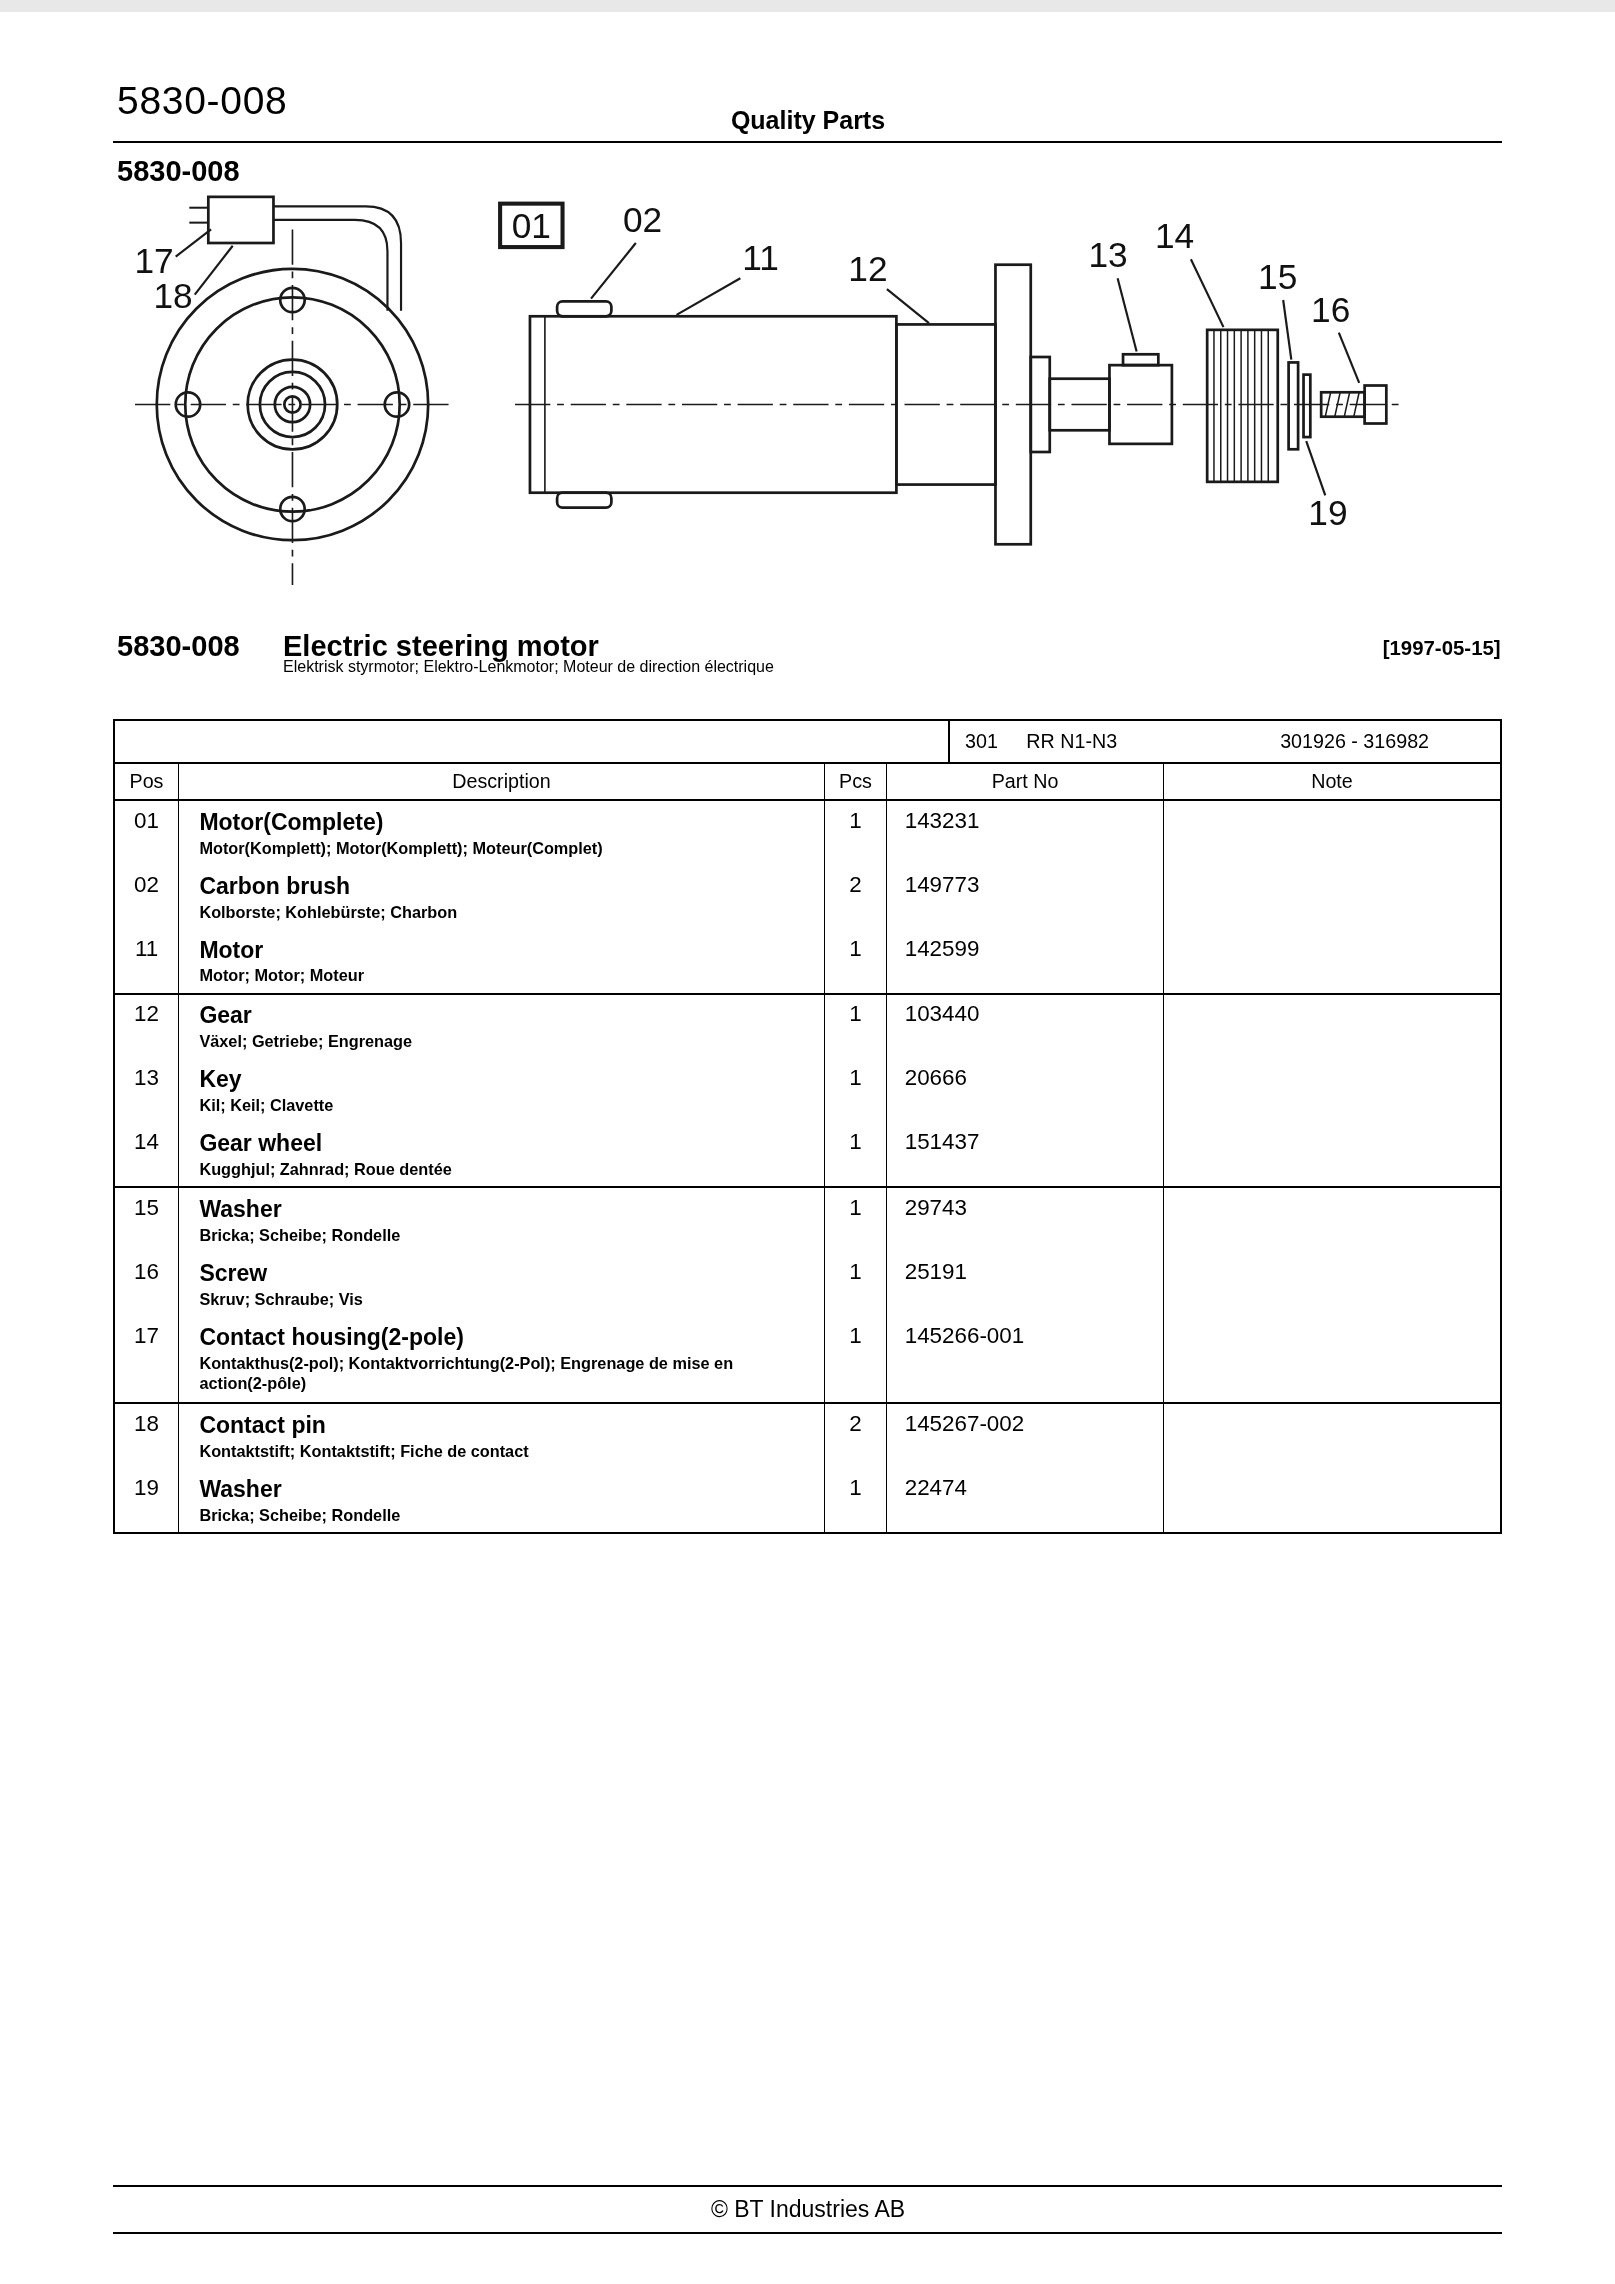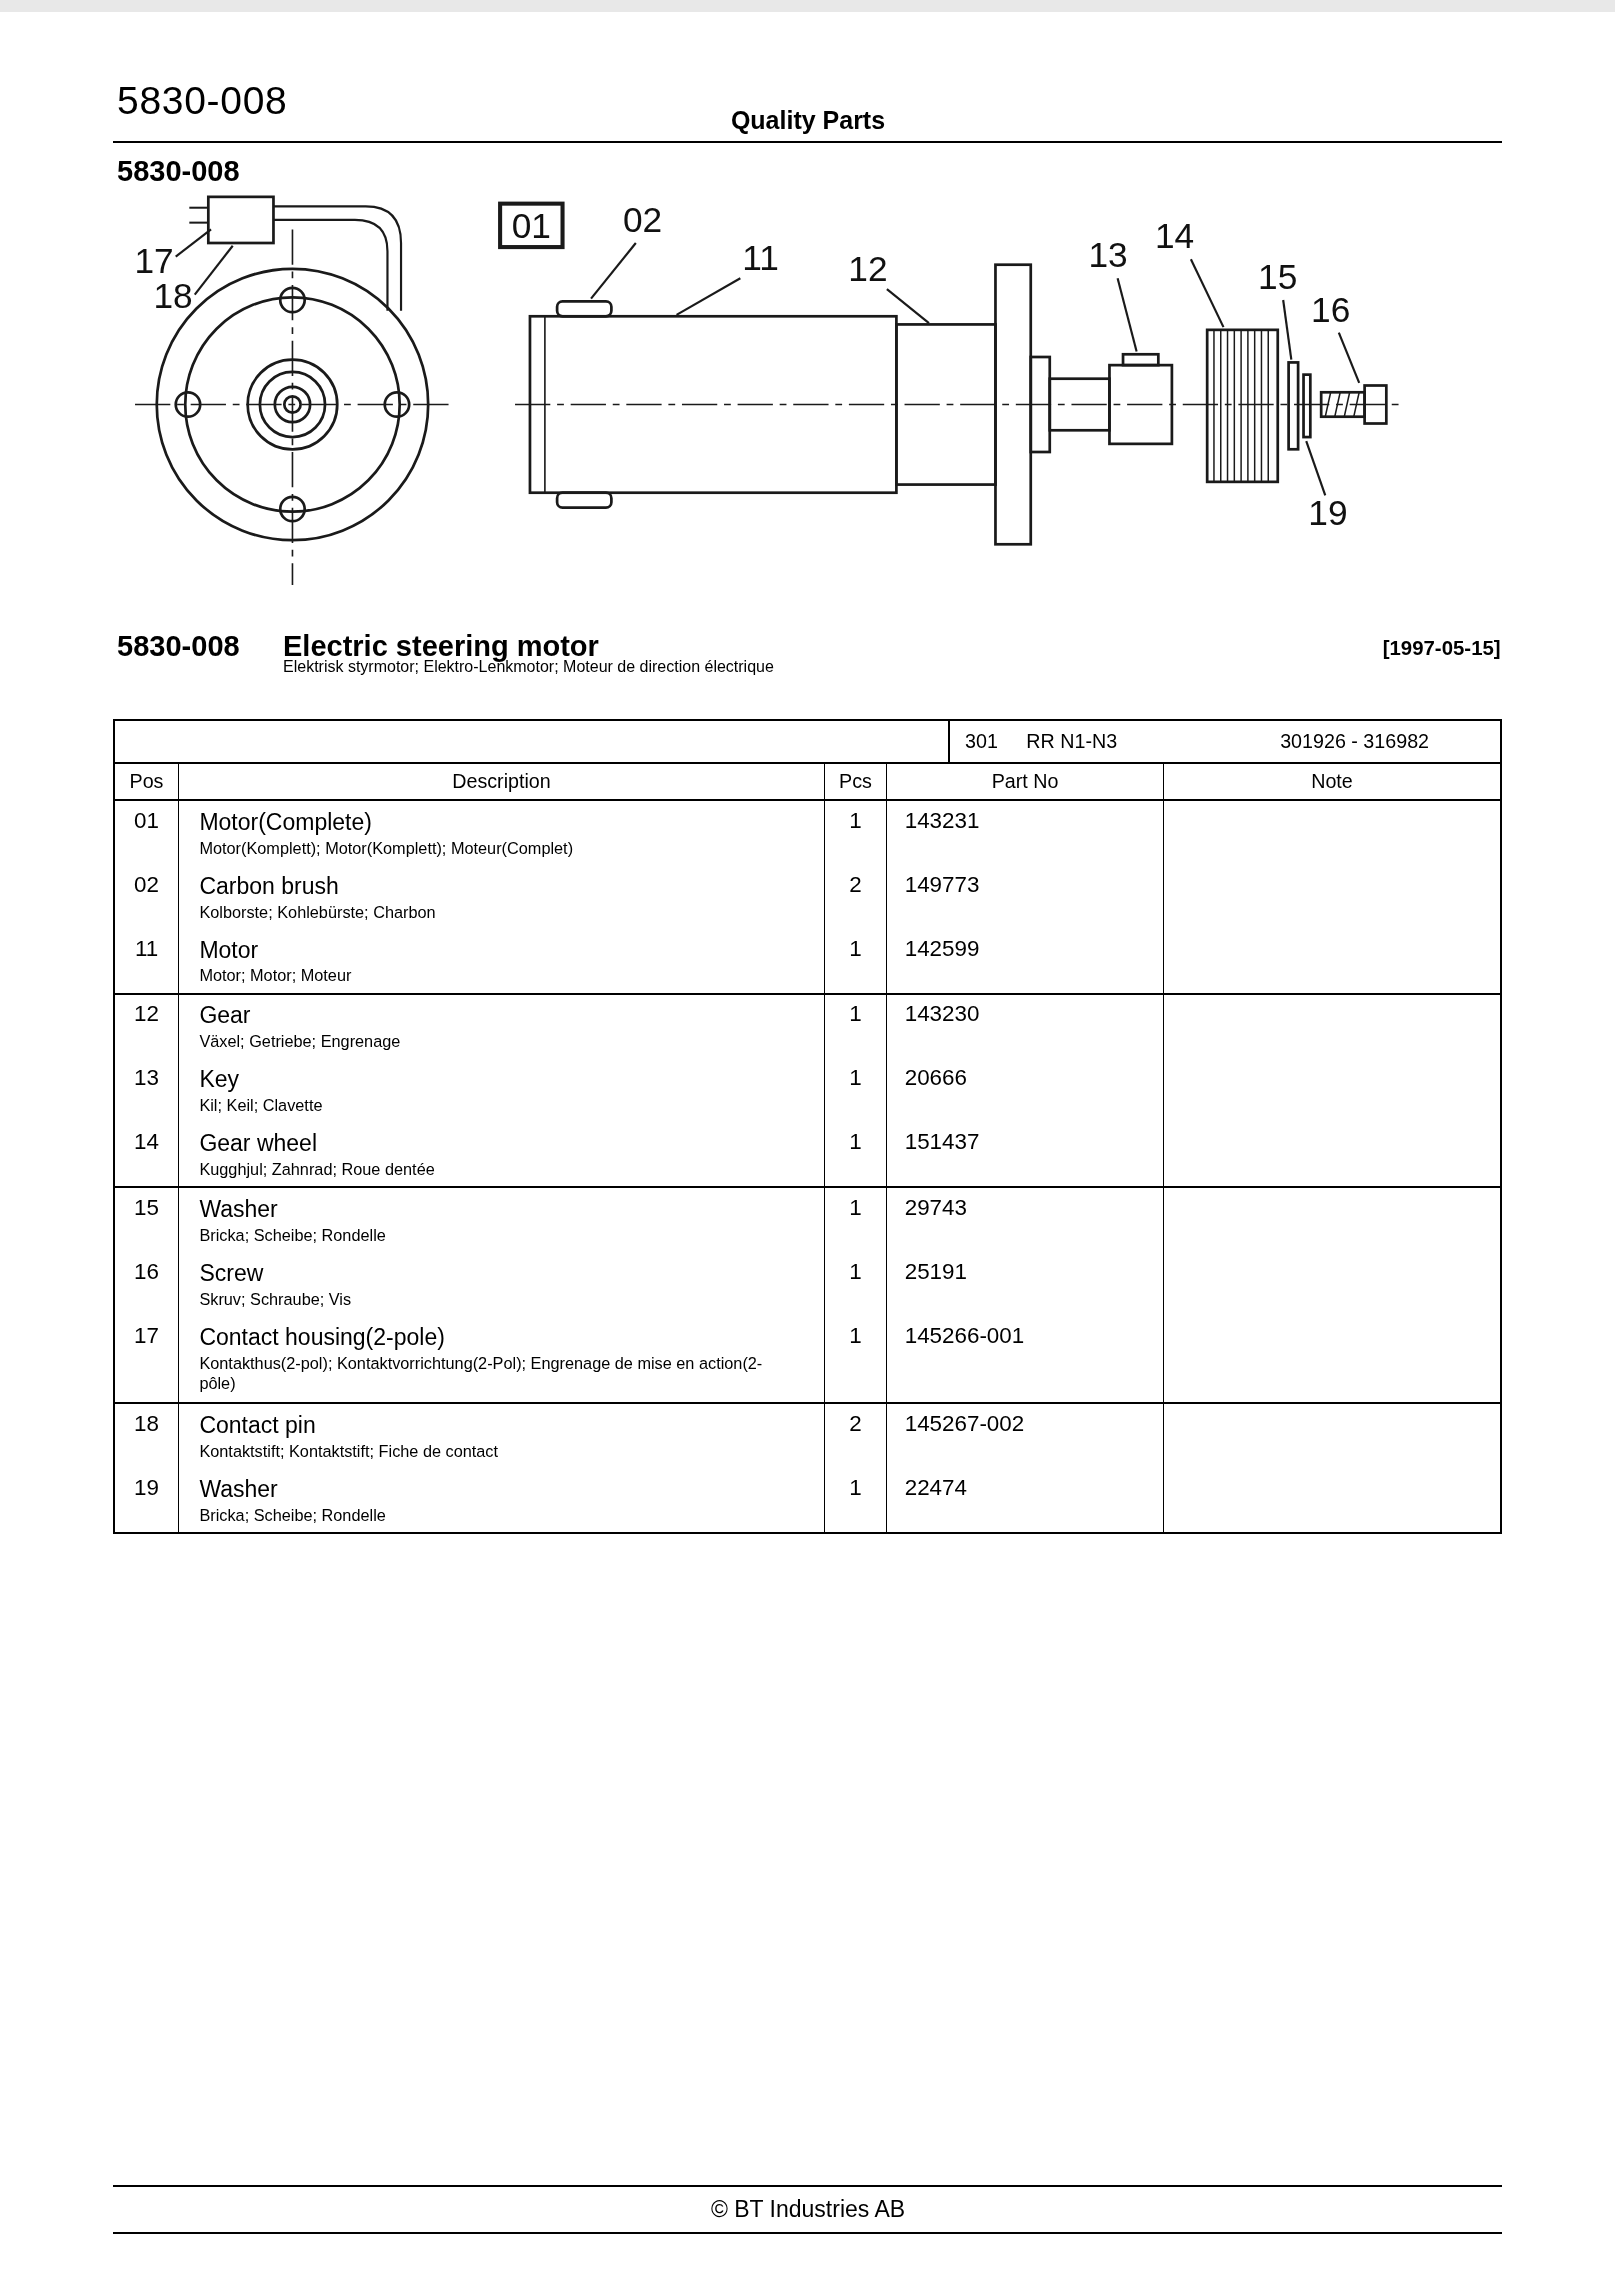--- a/index.html
+++ b/index.html
@@ -62,21 +62,21 @@
   .col-part { width: 277px; border-right: 1.4px solid #000; }
   .col-note { flex: 1; }
 
   .t-group { border-bottom: 2px solid #000; }
   .t-group:last-child { border-bottom: none; }
   .t-row { display: flex; align-items: stretch; min-height: 60px; }
   .t-row.tall { min-height: 86px; }
 
   .cell { padding-top: 6.8px; }
   .cell-pos { text-align: center; font-size: 22.4px; }
-  .cell-desc { padding-left: 20.4px; padding-right: 19px; padding-bottom: 6.8px; }
+  .cell-desc { padding-left: 20.4px; padding-right: 19px; padding-bottom: 6.8px; font-weight: bold; }
   .cell-desc .main { font-size: 23px; line-height: 28.5px; }
   .cell-desc .sub  { font-size: 16.3px; line-height: 20.4px; margin-top: 1.4px; max-width: 597px; }
   .cell-pcs { text-align: center; font-size: 22.4px; }
   .cell-part { padding-left: 17.7px; font-size: 22.4px; }
 
   .footer-rule-1 { position: absolute; left: 113px; top: 2173px; width: 1389px; border-top: 2px solid #000; }
   .footer-text {
     position: absolute; left: 0; top: 2184px; width: 100%;
     text-align: center; font-size: 23px;
   }
@@ -244,21 +244,21 @@
     </div>
 
     <div class="t-group">
       <div class="t-row">
         <div class="cell cell-pos col-pos">12</div>
         <div class="cell cell-desc col-desc">
           <div class="main">Gear</div>
           <div class="sub">Växel; Getriebe; Engrenage</div>
         </div>
         <div class="cell cell-pcs col-pcs">1</div>
-        <div class="cell cell-part col-part">143230</div>
+        <div class="cell cell-part col-part">103440</div>
         <div class="cell col-note"></div>
       </div>
       <div class="t-row">
         <div class="cell cell-pos col-pos">13</div>
         <div class="cell cell-desc col-desc">
           <div class="main">Key</div>
           <div class="sub">Kil; Keil; Clavette</div>
         </div>
         <div class="cell cell-pcs col-pcs">1</div>
         <div class="cell cell-part col-part">20666</div>

